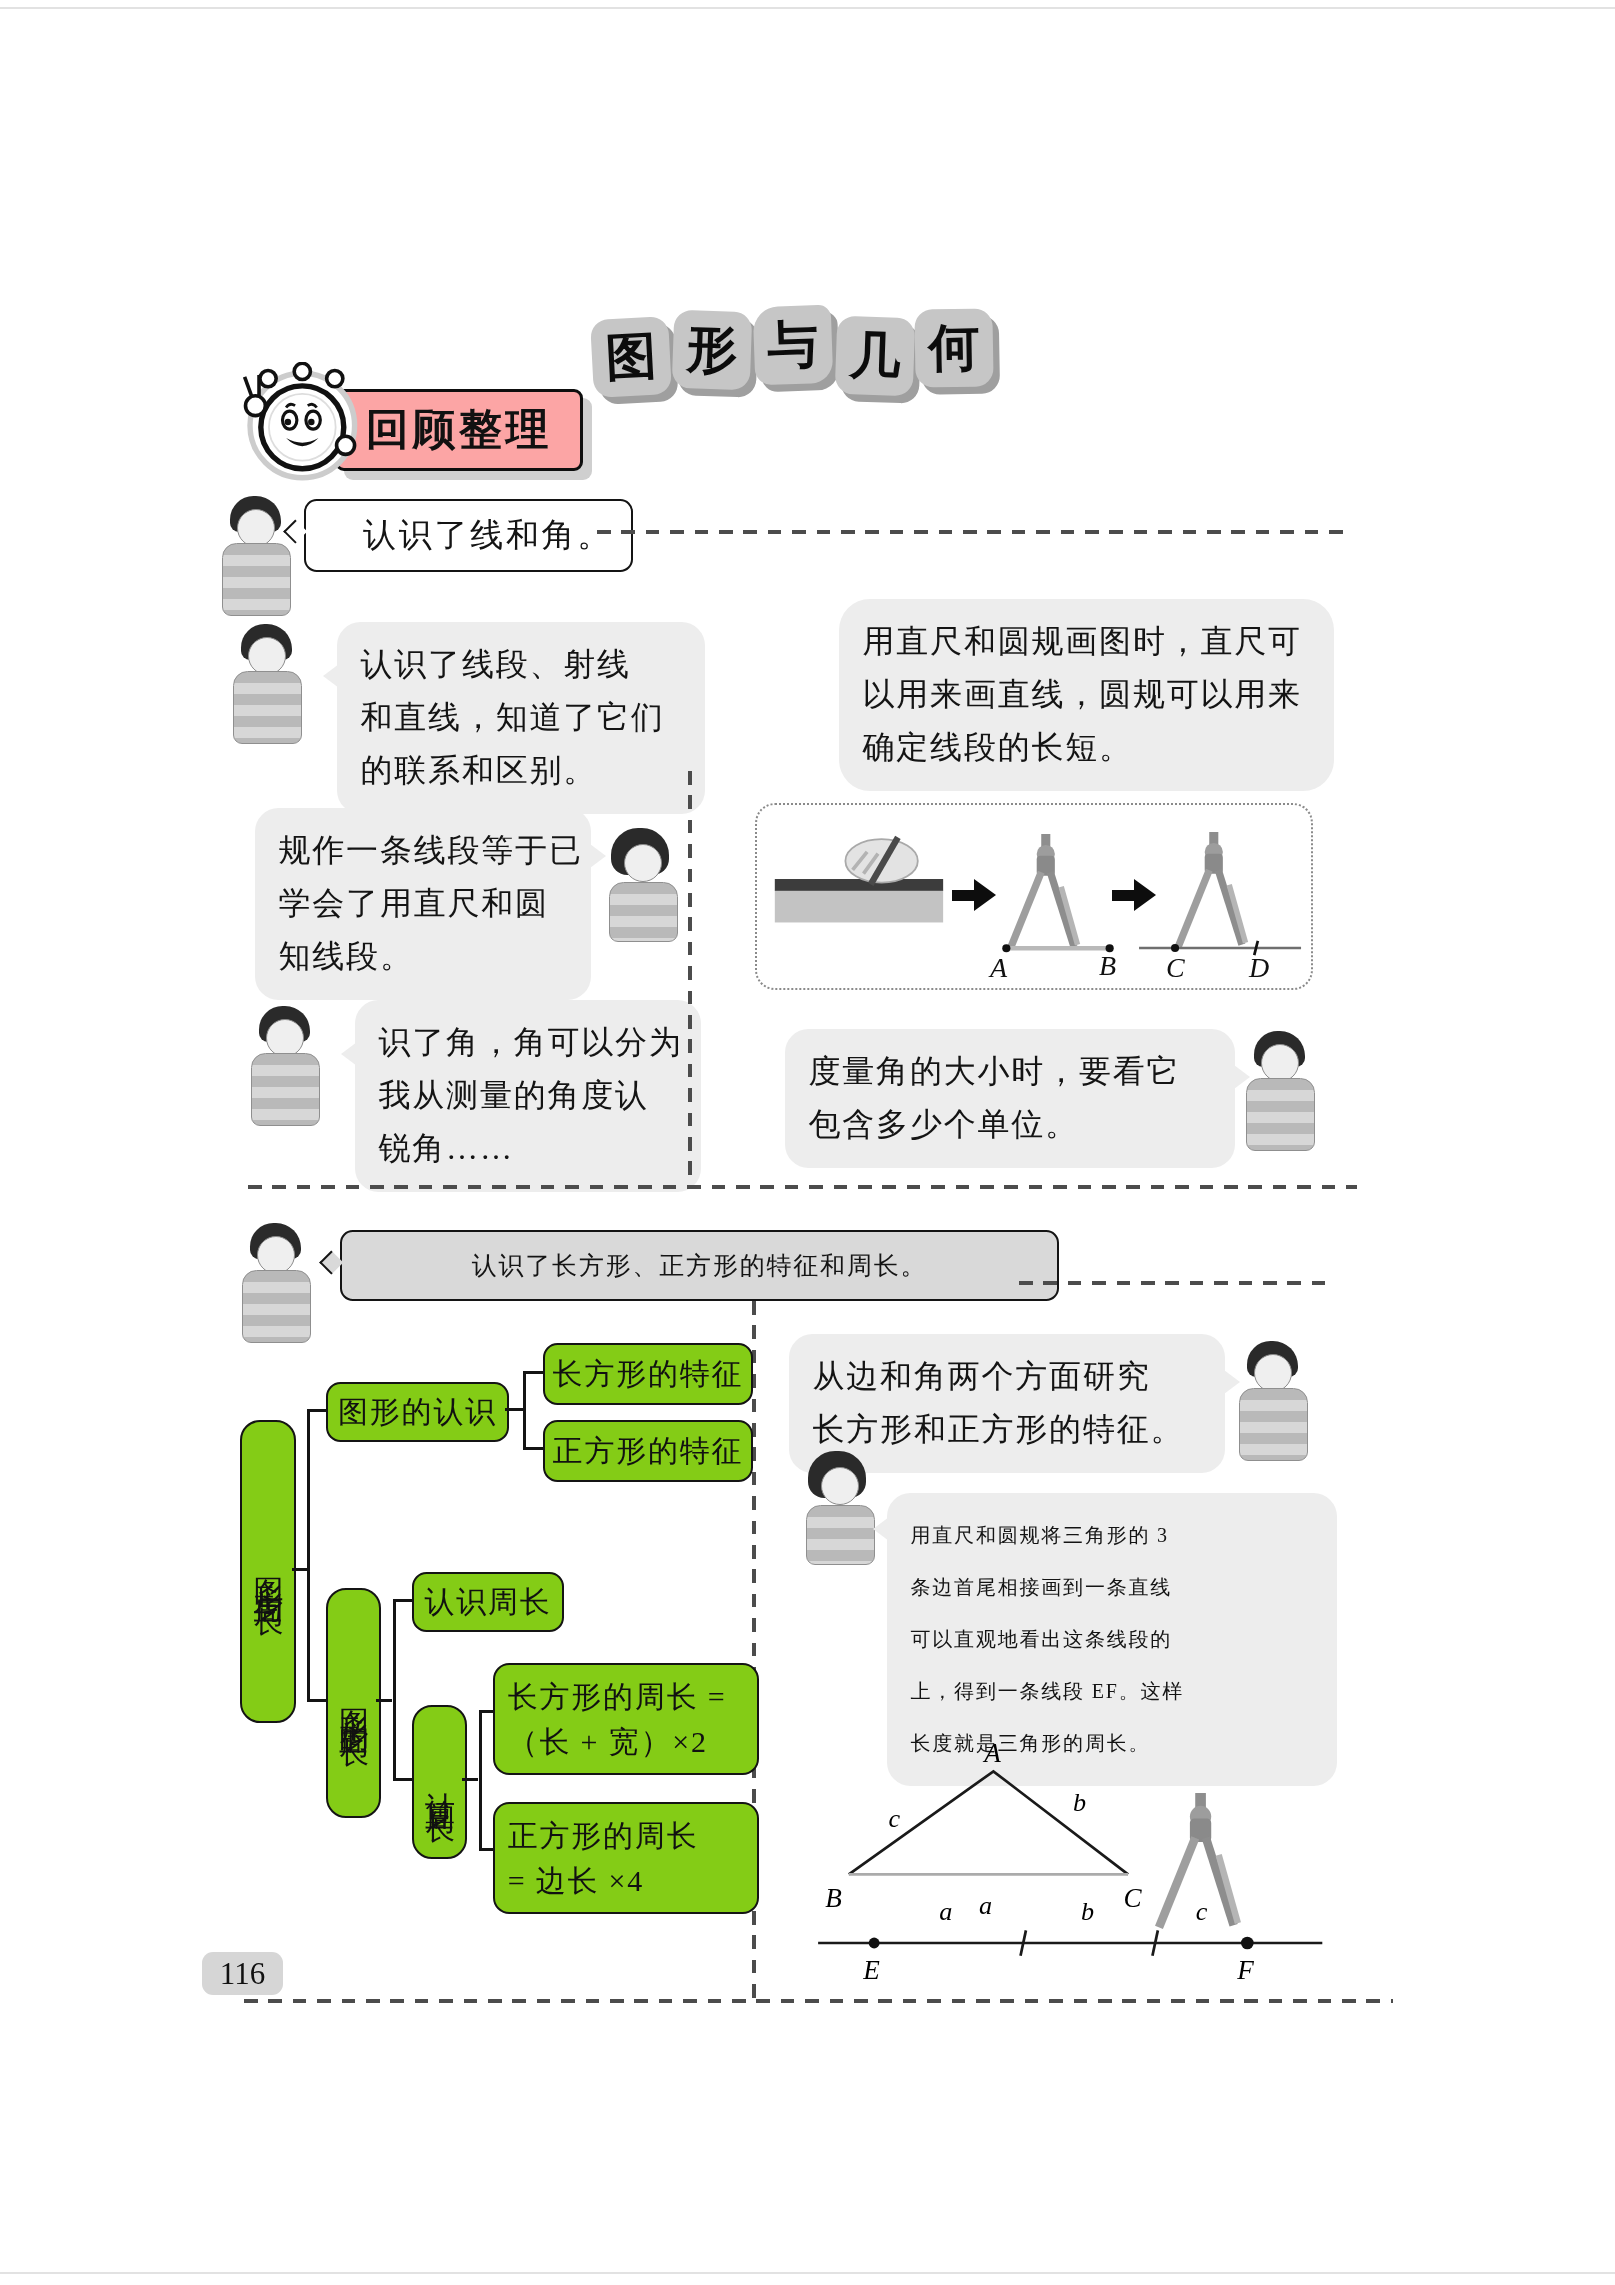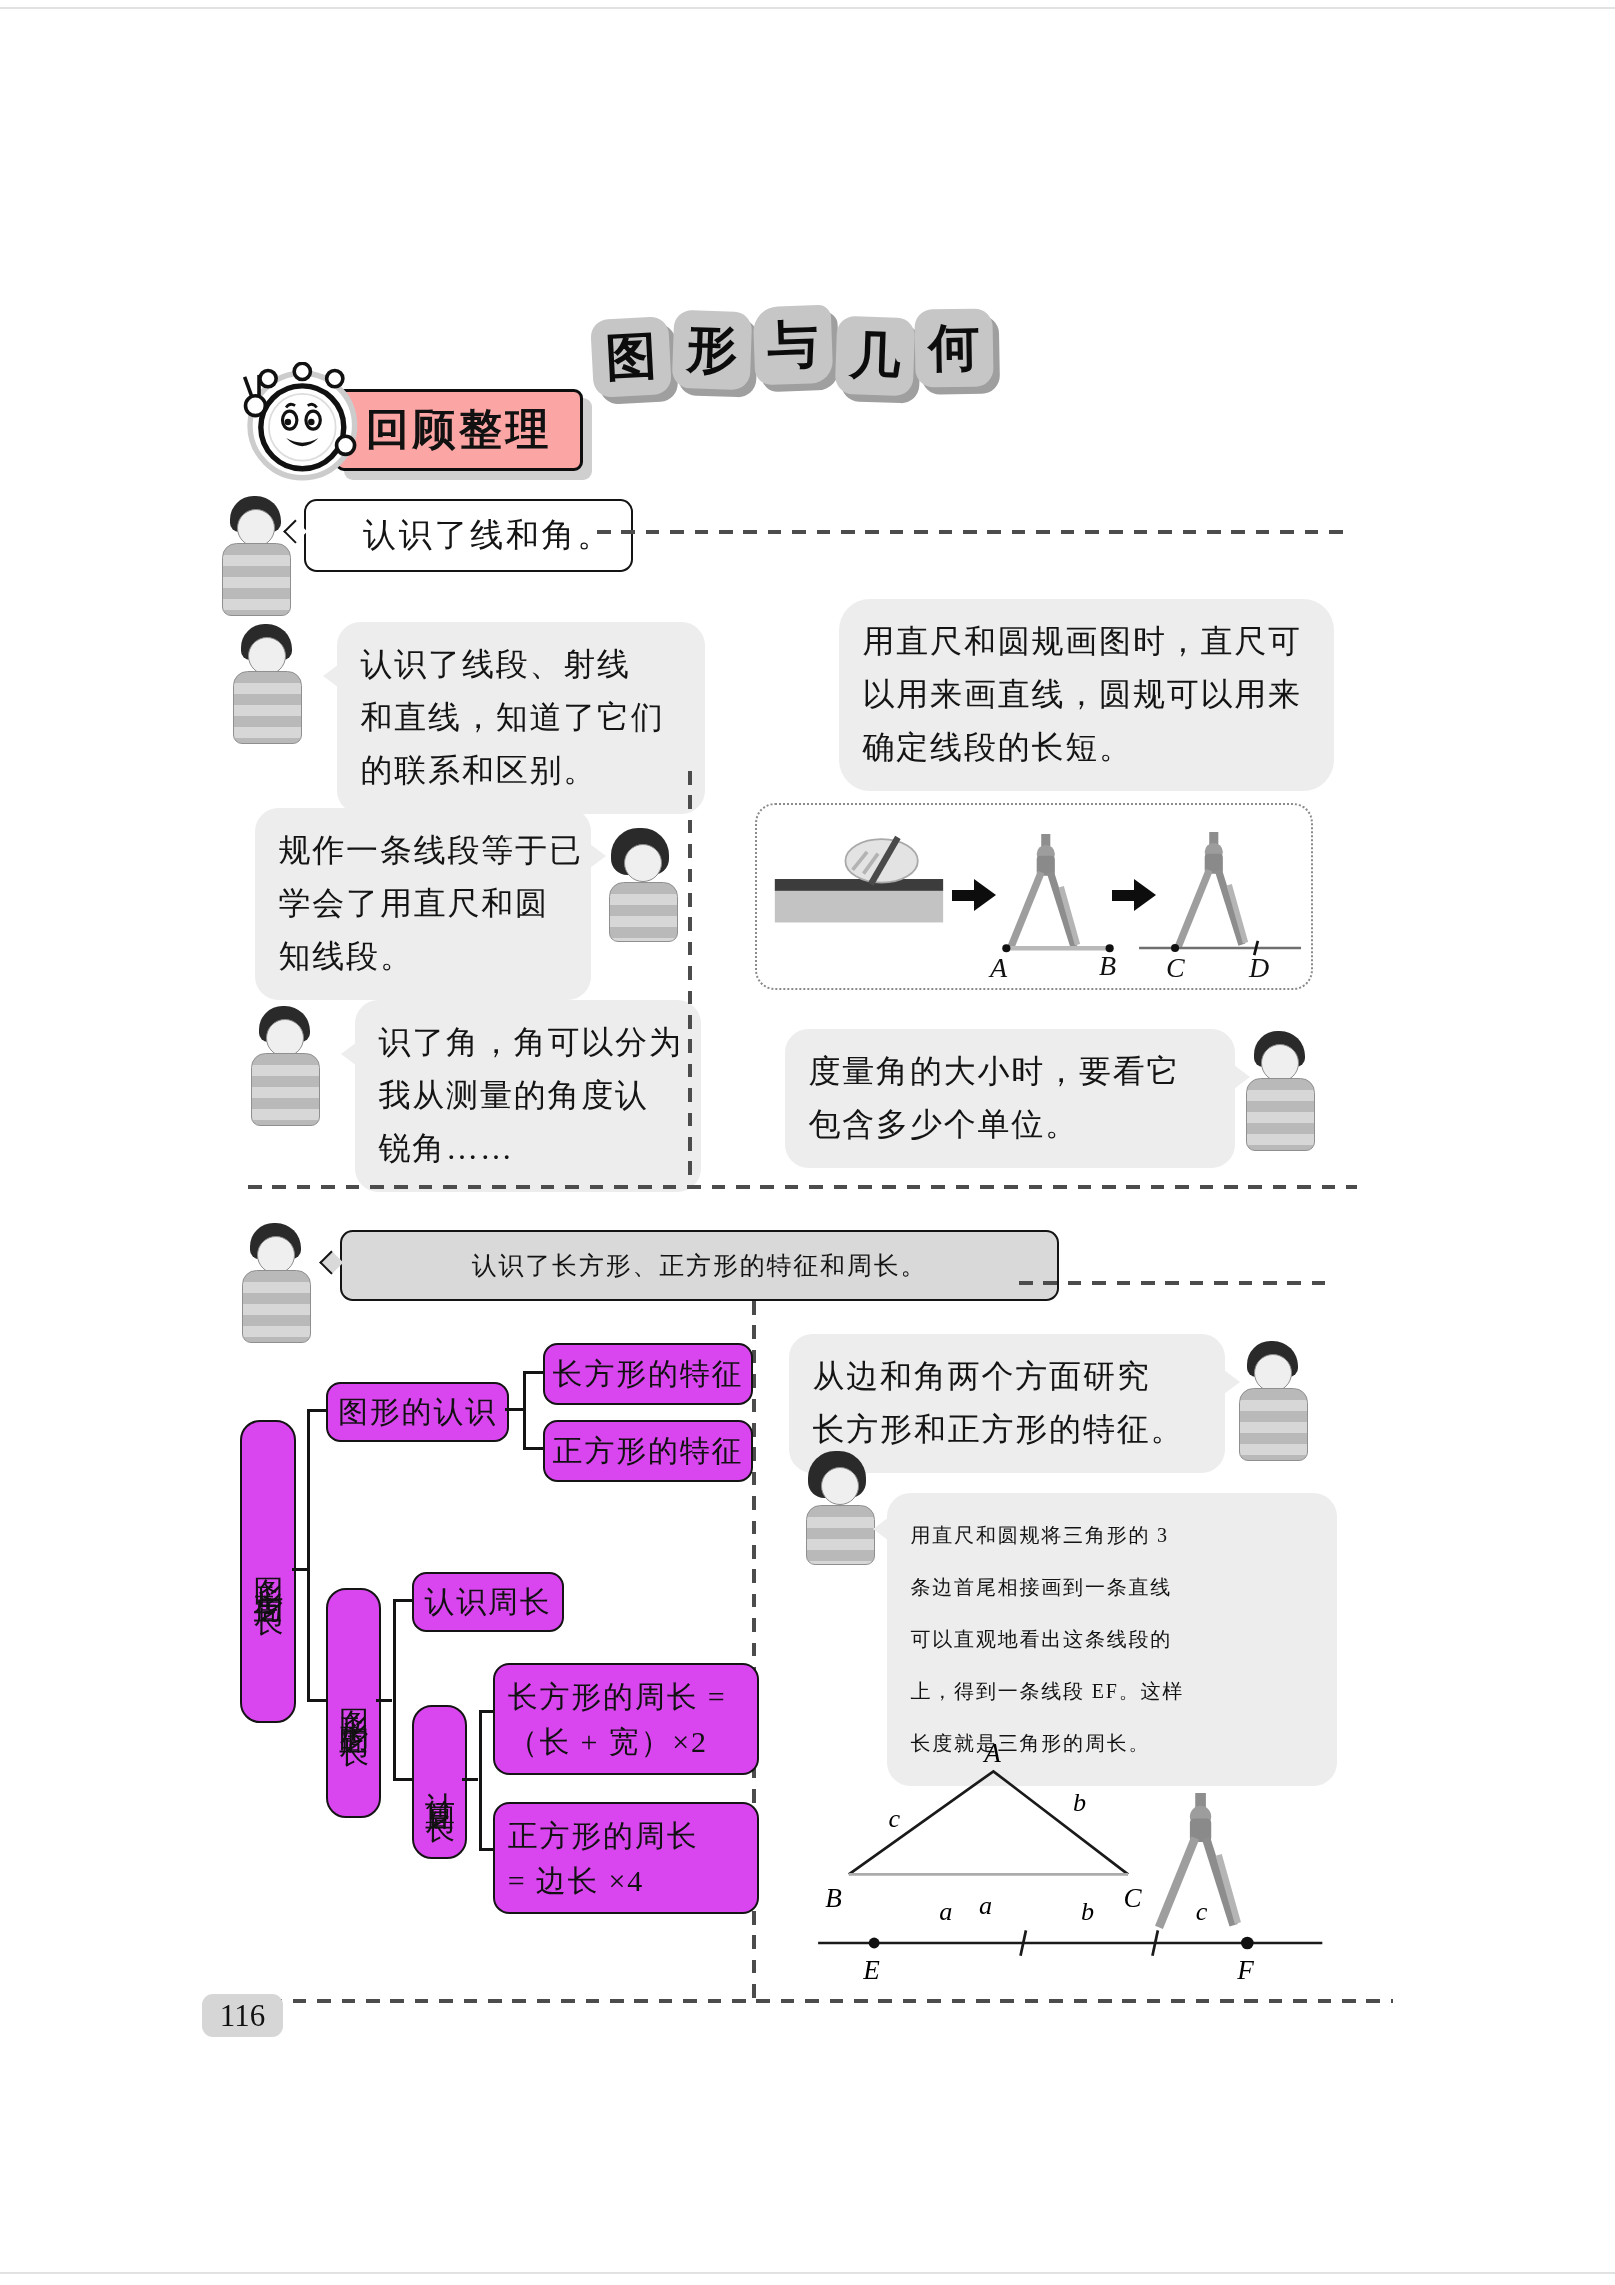--- a/index.html
+++ b/index.html
@@ -79,33 +79,33 @@
   .dotbox { position:absolute; left:755px; top:803px; width:554px; height:183px;
     border:2.7px dotted #8a8a8a; border-radius:20px; }
   .arrow { position:absolute; width:43px; height:33px; }
   .arrow .bar { position:absolute; left:0; top:11px; width:23.5px; height:11px; background:#0d0d0d; }
   .arrow .tip { position:absolute; left:22px; top:0; width:0; height:0;
     border-top:16.3px solid transparent; border-bottom:16.3px solid transparent;
     border-left:22px solid #0d0d0d; }
   .diag-label { position:absolute; font-style:italic; font-size:28px; font-family:"Liberation Serif",serif; }
 
   
-  .tnode { position:absolute; background:#d946ef; border:2.7px solid #141414;
+  .tnode { position:absolute; background:#84cc16; border:2.7px solid #141414;
     display:flex; align-items:center; justify-content:center;
     font-size:30px; letter-spacing:1.8px; border-radius:14.5px; }
   .tnode.vert { writing-mode:vertical-rl; text-orientation:upright;
     letter-spacing:7.2px; border-radius:20px; }
   .tnode.formula { flex-direction:column; align-items:flex-start;
     padding:7.2px 12.7px; line-height:45px; border-radius:16.3px; }
   .tline { position:absolute; background:#141414; }
 
   
   svg text { font-family:"Liberation Serif",serif; }
 
-  .pagenum { position:absolute; left:202px; top:1994px; width:81px; height:43px;
+  .pagenum { position:absolute; left:202px; top:1952px; width:81px; height:43px;
     background:#d6d6d6; border-radius:11px; display:flex; align-items:center;
     justify-content:center; font-size:31px; }
 </style>
 </head>
 <body>
 
 <div class="page">
 
   <div class="edge-rule" style="top:7.2px"></div>
   <div class="edge-rule" style="top:2272px"></div>

